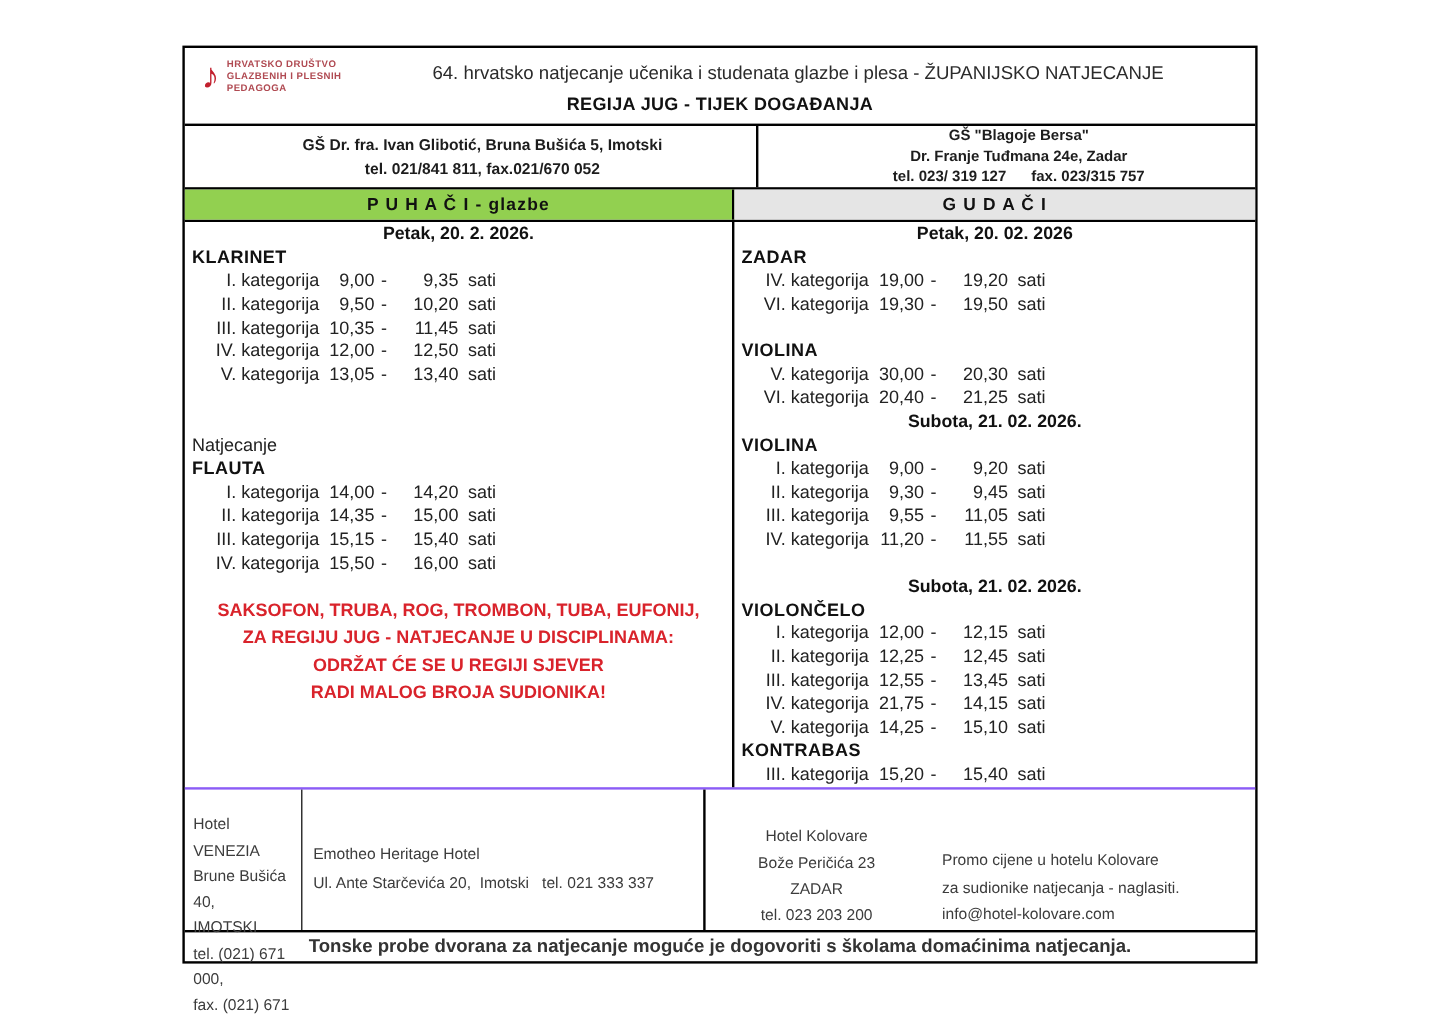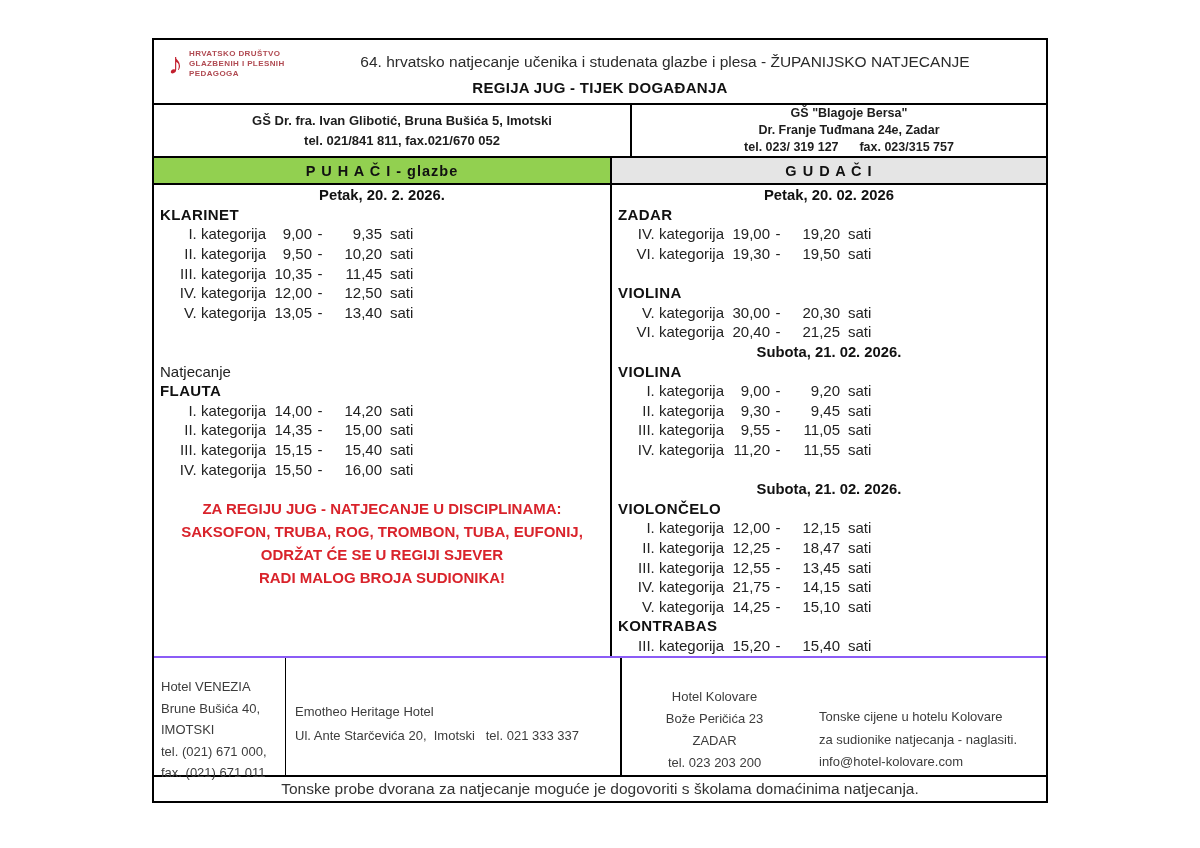--- a/index.html
+++ b/index.html
@@ -38,29 +38,29 @@
   .line.blank{}
   .slot .cat{width:112px;text-align:right;}
   .slot .t1{width:46px;text-align:right;}
   .slot .dash{width:16px;text-align:center;}
   .slot .t2{width:54px;text-align:right;}
   .slot .unit{margin-left:8px;}
   .notice{margin-top:18px;text-align:center;font-weight:bold;font-size:15px;line-height:23px;color:#D9232B;}
 
   
   .hotels{display:flex;height:117px;border-bottom:2px solid #000;color:#3c3c3c;}
-  .hotel-venezia{box-sizing:border-box;width:132px;border-right:1.5px solid #000;padding:18px 4px 0 7px;font-size:13px;line-height:21.5px;}
+  .hotel-venezia{box-sizing:border-box;width:98px;border-right:1.5px solid #000;padding:18px 4px 0 7px;font-size:13px;line-height:21.5px;}
   .hotel-emotheo{box-sizing:border-box;width:336px;border-right:2px solid #000;padding:42px 0 0 9px;font-size:13px;line-height:24px;}
   .hotel-emotheo .tline{white-space:pre-wrap;}
   .hotel-right{flex:1;display:flex;font-size:13px;}
   .hotel-kolovare{width:185px;text-align:center;padding-top:28px;line-height:22px;}
   .hotel-promo{flex:1;padding:48px 0 0 12px;line-height:22.5px;}
 
   
-  .footer{height:24px;display:flex;align-items:center;justify-content:center;font-size:15.5px;color:#333;}
+  .footer{height:24px;display:flex;align-items:center;justify-content:center;font-size:15.5px;color:#333;font-weight:bold;}
 </style>
 </head>
 <body>
 
 <div class="doc">
 
   <div class="hdr">
     <div class="logo">
       <span class="logo-note">♪</span>
       <span class="logo-text">
@@ -157,22 +157,22 @@
           </div>
           <div class="line slot">
             <span class="cat">IV. kategorija</span>
             <span class="t1">15,50</span>
             <span class="dash">-</span>
             <span class="t2">16,00</span>
             <span class="unit">sati</span>
           </div>
         </div>
       <div class="notice">
+          <div class="tline">SAKSOFON, TRUBA, ROG, TROMBON, TUBA, EUFONIJ,</div>
           <div class="tline">ZA REGIJU JUG - NATJECANJE U DISCIPLINAMA:</div>
-          <div class="tline">SAKSOFON, TRUBA, ROG, TROMBON, TUBA, EUFONIJ,</div>
           <div class="tline">ODRŽAT ĆE SE U REGIJI SJEVER</div>
           <div class="tline">RADI MALOG BROJA SUDIONIKA!</div>
         </div>
     </div>
     <div class="ccol-right">
       <div>
           <div class="line date">Petak, 20. 02. 2026</div>
           <div class="line instrument">ZADAR</div>
           <div class="line slot">
             <span class="cat">IV. kategorija</span>
@@ -241,21 +241,21 @@
             <span class="cat">I. kategorija</span>
             <span class="t1">12,00</span>
             <span class="dash">-</span>
             <span class="t2">12,15</span>
             <span class="unit">sati</span>
           </div>
           <div class="line slot">
             <span class="cat">II. kategorija</span>
             <span class="t1">12,25</span>
             <span class="dash">-</span>
-            <span class="t2">18,47</span>
+            <span class="t2">12,45</span>
             <span class="unit">sati</span>
           </div>
           <div class="line slot">
             <span class="cat">III. kategorija</span>
             <span class="t1">12,55</span>
             <span class="dash">-</span>
             <span class="t2">13,45</span>
             <span class="unit">sati</span>
           </div>
           <div class="line slot">
@@ -297,21 +297,21 @@
         <div class="tline">Ul. Ante Starčevića 20,  Imotski   tel. 021 333 337</div>
       </div>
     <div class="hotel-right">
       <div class="hotel-kolovare">
           <div class="tline">Hotel Kolovare</div>
           <div class="tline">Bože Peričića 23</div>
           <div class="tline">ZADAR</div>
           <div class="tline">tel. 023 203 200</div>
         </div>
       <div class="hotel-promo">
-          <div class="tline">Tonske cijene u hotelu Kolovare</div>
+          <div class="tline">Promo cijene u hotelu Kolovare</div>
           <div class="tline">za sudionike natjecanja - naglasiti.</div>
           <div class="tline">info@hotel-kolovare.com</div>
         </div>
     </div>
   </div>
 
   <div class="footer">Tonske probe dvorana za natjecanje moguće je dogovoriti s školama domaćinima natjecanja.</div>
 
 </div>
 

